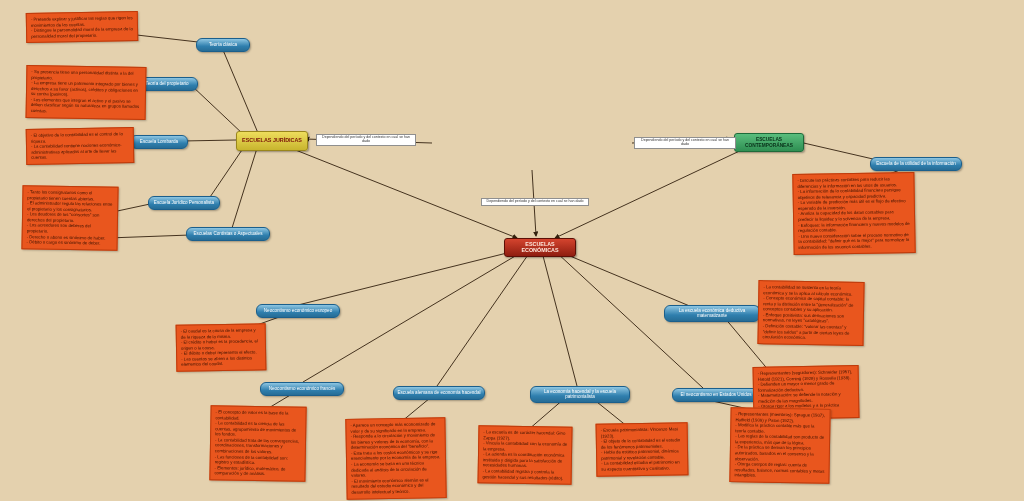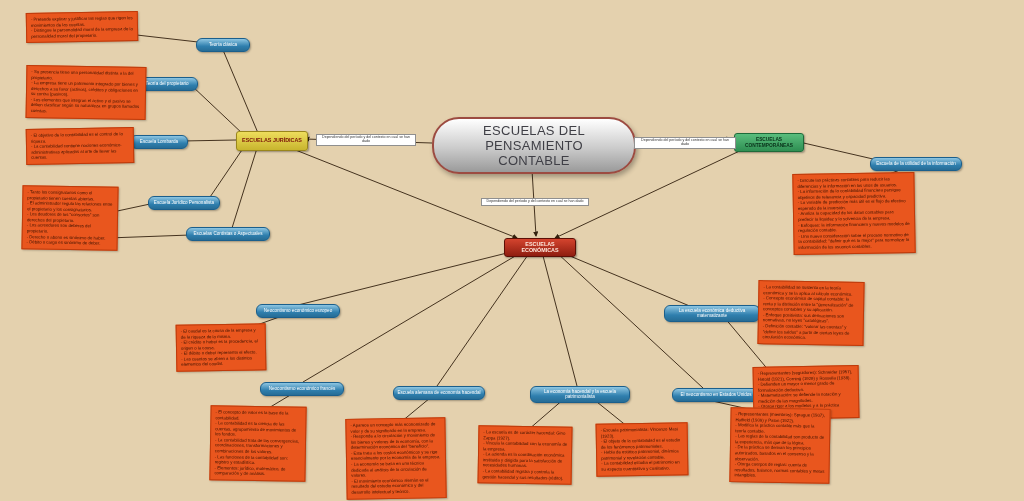--- a/index.html
+++ b/index.html
@@ -66,23 +66,20 @@
       <line x1="282" y1="316" x2="243" y2="330"></line>
       <line x1="292" y1="394" x2="262" y2="412"></line>
       <line x1="430" y1="398" x2="401" y2="422"></line>
       <line x1="565" y1="398" x2="528" y2="430"></line>
       <line x1="592" y1="398" x2="628" y2="427"></line>
       <line x1="708" y1="400" x2="762" y2="412"></line>
       <line x1="736" y1="313" x2="772" y2="303"></line>
       <line x1="724" y1="317" x2="770" y2="372"></line>
     </svg>
 
-  <div class="central">
-    <span>ESCUELAS DEL PENSAMIENTO CONTABLE</span>
-  </div>
 
   <div class="cat cat-yellow" style="left:236px;top:131px;width:64px;min-height:14px;">ESCUELAS JURÍDICAS</div>
   <div class="cat cat-green" style="left:734px;top:133px;width:62px;min-height:13px;font-size:4.8px;">ESCUELAS CONTEMPORÁNEAS</div>
   <div class="cat cat-red" style="left:504px;top:238px;width:64px;min-height:13px;">ESCUELAS ECONÓMICAS</div>
 
   <div class="elabel" style="left:316px;top:134px;width:94px;">Dependiendo del período y del contexto en cual se han dado</div>
   <div class="elabel" style="left:634px;top:137px;width:96px;">Dependiendo del período y del contexto en cual se han dado</div>
   <div class="elabel" style="left:481px;top:198px;width:102px;">Dependiendo del período y del contexto en cual se han dado</div>
 
   <div class="bnode" style="left:196px;top:38px;width:46px;">Teoría clásica</div>

